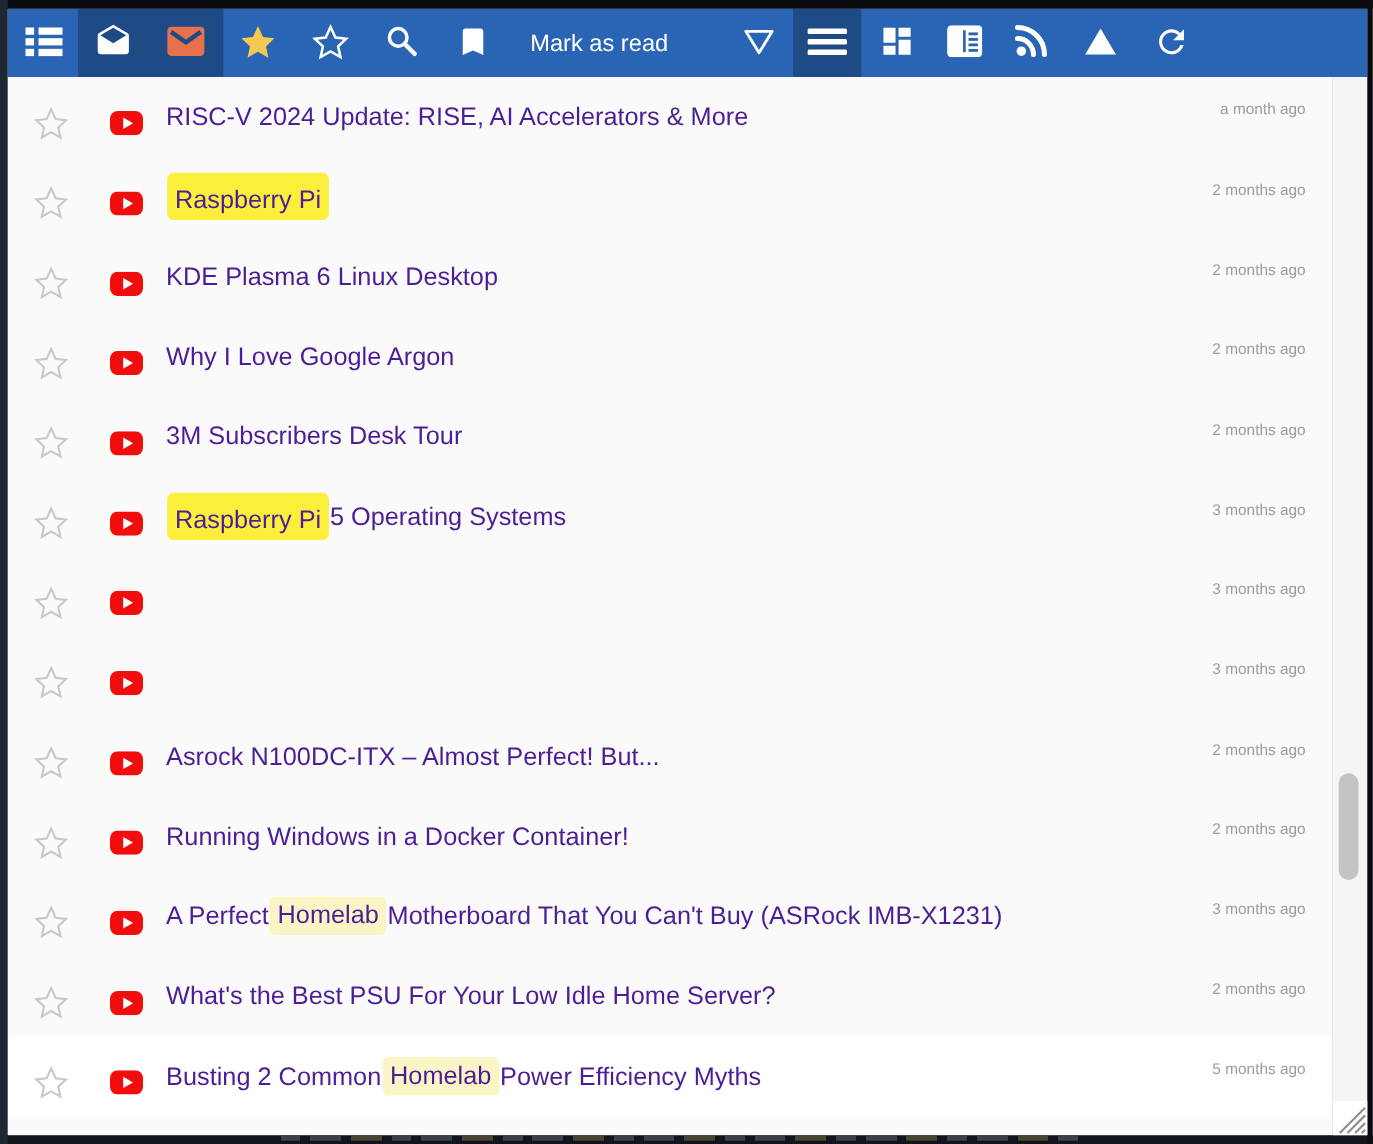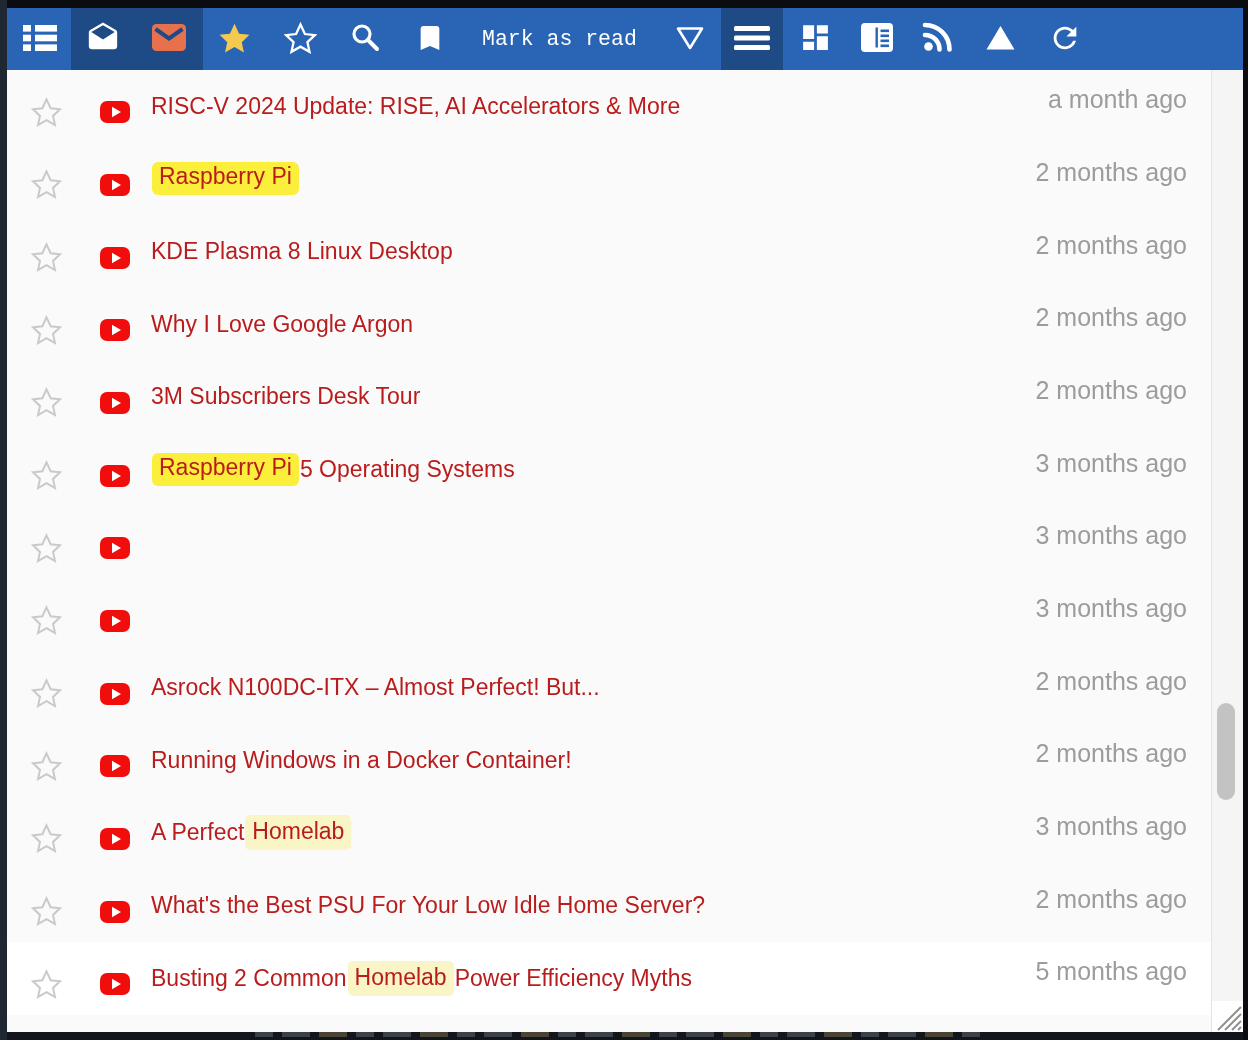--- a/index.html
+++ b/index.html
@@ -16,35 +16,35 @@
   .glyph-strip{position:absolute;left:255px;top:0px;width:730px;height:5px;
     background:repeating-linear-gradient(90deg,#3a414b 0 18px,transparent 18px 27px,#3a414b 27px 55px,transparent 55px 64px,#4a4435 64px 92px,transparent 92px 101px);}
   
   .toolbar{position:absolute;top:8px;left:7px;right:5px;height:62px;background:var(--toolbar-blue,#2a64b4);z-index:5;}
   .tb-sec{position:absolute;top:0;height:62px;background:var(--toolbar-dark-blue,#1e4b85);}
   .tb-sec1{left:64px;width:132px;}
   .tb-sec2{left:714px;width:62px;}
   .tb-btn{position:absolute;top:0;width:56px;height:62px;display:flex;align-items:center;justify-content:center;
     background:transparent;border:none;padding:0;cursor:pointer;}
   .tb-text-btn{position:absolute;top:0;left:471px;height:62px;line-height:62px;background:transparent;border:none;
-    color:#fff;font-size:21.5px;font-family:Liberation Mono, monospace;cursor:pointer;padding:0 4px;}
+    color:#fff;font-size:21.5px;font-family:Liberation Sans, sans-serif;cursor:pointer;padding:0 4px;}
   
   .list{position:absolute;top:70px;left:7px;width:1204px;bottom:8px;overflow:hidden;background:#fafafa;}
   .row{position:relative;height:72.66px;}
   .row.selected{background:#ffffff;}
   .star-btn{position:absolute;left:21px;top:50%;transform:translateY(-50%) translateY(7px);
     width:36px;height:36px;background:transparent;border:none;padding:0;cursor:pointer;display:flex;align-items:center;justify-content:center;}
   .yt-ico{position:absolute;left:93px;top:50%;transform:translateY(-50%) translateY(6px);width:30px;height:22px;display:block;}
   .title{position:absolute;left:144px;top:0;height:100%;display:flex;align-items:center;
-    font-size:23px;color:#b91c1c;white-space:nowrap;cursor:pointer;}
+    font-size:23px;color:#4c1d95;white-space:nowrap;cursor:pointer;}
   .title span{display:inline-block;}
-  .hl-bright{background:var(--highlight-bright,#fcef3b);border-radius:6px;padding:1px 7px 5px;margin:0 1px;}
+  .hl-bright{background:var(--highlight-bright,#fcef3b);border-radius:6px;padding:11px 7px 5px;margin:0 1px;}
   .hl-pale{background:var(--highlight-pale,#faf5c6);border-radius:5px;padding:3px 7px 5px;margin:0 1px;}
   .age{position:absolute;right:24px;top:50%;transform:translateY(-50%) translateY(-7px);
-    font-size:25px;color:var(--timestamp-gray,#9c9c9c);}
+    font-size:14px;color:var(--timestamp-gray,#9c9c9c);}
   
   .v-divider{position:absolute;top:70px;bottom:8px;left:1211px;width:1px;background:#e3e3e3;z-index:6;}
   .track{position:absolute;top:70px;bottom:8px;left:1212px;width:31px;background:#f5f5f5;z-index:6;}
   .thumb{position:absolute;left:5px;top:633px;width:18px;height:97px;border-radius:9px;background:#c3c3c3;cursor:pointer;}
   .grip{position:absolute;right:5px;bottom:8px;width:31px;height:31px;background:#ffffff;z-index:21;cursor:nwse-resize;
     display:flex;align-items:flex-end;justify-content:flex-end;}
 </style>
 </head>
 <body>
 
@@ -196,21 +196,21 @@
     <button class="star-btn">
       <span><svg width="31" height="30" viewBox="0 0 30 29">
         <polygon fill="none" stroke="#c9c9c9" stroke-width="1.9" points="15,2.2 19,10.9 28,11.9 21.3,18.3 23.2,27.1 15,22.4 6.8,27.1 8.7,18.3 2,11.9 11,10.9"></polygon>
       </svg></span>
     </button>
     <span class="yt-ico"><svg width="30" height="22" viewBox="0 0 30 22">
       <rect x="0" y="0" width="30" height="22" rx="7" fill="#f20d0d"></rect>
       <polygon points="12,5.8 21,11 12,16.2" fill="#fff"></polygon>
     </svg></span>
     <div class="title">
-        <span>KDE Plasma 8 Linux Desktop</span>
+        <span>KDE Plasma 6 Linux Desktop</span>
       </div>
     <span class="age">2 months ago</span>
   </div>
     <div class="row">
     <button class="star-btn">
       <span><svg width="31" height="30" viewBox="0 0 30 29">
         <polygon fill="none" stroke="#c9c9c9" stroke-width="1.9" points="15,2.2 19,10.9 28,11.9 21.3,18.3 23.2,27.1 15,22.4 6.8,27.1 8.7,18.3 2,11.9 11,10.9"></polygon>
       </svg></span>
     </button>
     <span class="yt-ico"><svg width="30" height="22" viewBox="0 0 30 22">
@@ -313,20 +313,21 @@
         <polygon fill="none" stroke="#c9c9c9" stroke-width="1.9" points="15,2.2 19,10.9 28,11.9 21.3,18.3 23.2,27.1 15,22.4 6.8,27.1 8.7,18.3 2,11.9 11,10.9"></polygon>
       </svg></span>
     </button>
     <span class="yt-ico"><svg width="30" height="22" viewBox="0 0 30 22">
       <rect x="0" y="0" width="30" height="22" rx="7" fill="#f20d0d"></rect>
       <polygon points="12,5.8 21,11 12,16.2" fill="#fff"></polygon>
     </svg></span>
     <div class="title">
         <span>A Perfect </span>
         <span class="hl-pale">Homelab</span>
+        <span> Motherboard That You Can't Buy (ASRock IMB-X1231)</span>
       </div>
     <span class="age">3 months ago</span>
   </div>
     <div class="row">
     <button class="star-btn">
       <span><svg width="31" height="30" viewBox="0 0 30 29">
         <polygon fill="none" stroke="#c9c9c9" stroke-width="1.9" points="15,2.2 19,10.9 28,11.9 21.3,18.3 23.2,27.1 15,22.4 6.8,27.1 8.7,18.3 2,11.9 11,10.9"></polygon>
       </svg></span>
     </button>
     <span class="yt-ico"><svg width="30" height="22" viewBox="0 0 30 22">

